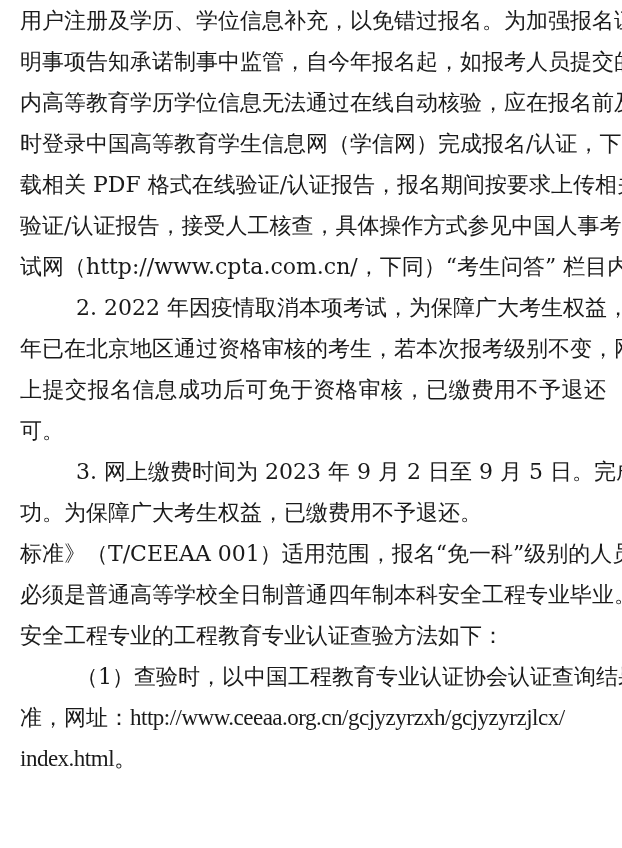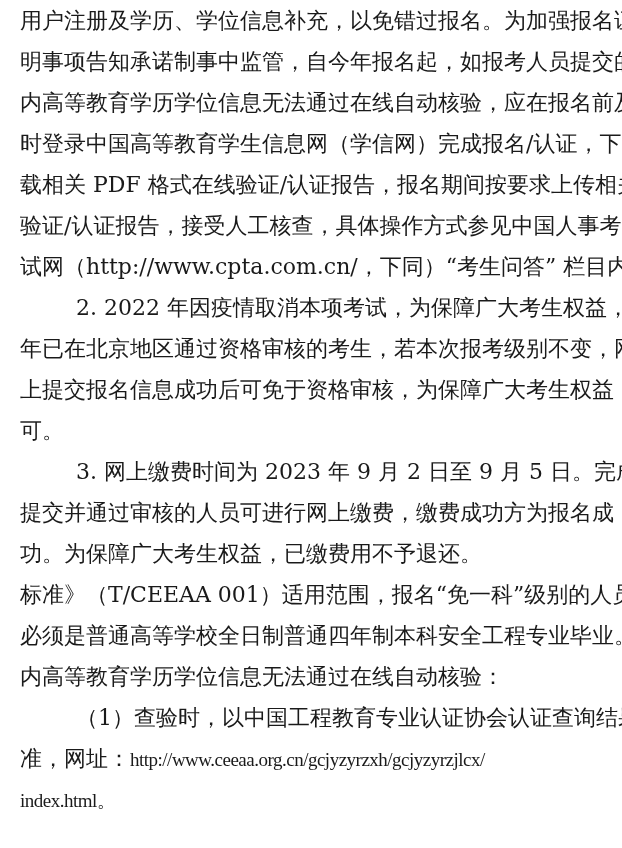--- a/index.html
+++ b/index.html
@@ -9,54 +9,53 @@
     font-family: "DejaVu Serif", "Liberation Serif", serif;
     color: #1a1a1a; font-size: 22px;
   }
   .line {
     height: 41px; line-height: 30px; white-space: nowrap;
     text-align: justify; text-align-last: justify;
     overflow: visible;
   }
   .line.last { text-align-last: left; }
   .line.indent { padding-left: 56px; }
-  .url { font-family: "Liberation Serif", serif; font-size: 19px; letter-spacing: -0.5px; }
+  .url { font-family: "Liberation Serif", serif; font-size: 23px; letter-spacing: -0.5px; }
 </style>
 </head>
 <body>
 
 <div class="page">
 
   <div>
     <div class="line">用户注册及学历、学位信息补充，以免错过报名。为加强报名证</div>
     <div class="line">明事项告知承诺制事中监管，自今年报名起，如报考人员提交的境</div>
     <div class="line">内高等教育学历学位信息无法通过在线自动核验，应在报名前及</div>
     <div class="line">时登录中国高等教育学生信息网（学信网）完成报名/认证，下</div>
     <div class="line">载相关 PDF 格式在线验证/认证报告，报名期间按要求上传相关</div>
     <div class="line">验证/认证报告，接受人工核查，具体操作方式参见中国人事考</div>
     <div class="line">试网（http://www.cpta.com.cn/，下同）“考生问答” 栏目内容。</div>
   </div>
 
   <div>
     <div class="line indent">2. 2022 年因疫情取消本项考试，为保障广大考生权益，2022</div>
     <div class="line">年已在北京地区通过资格审核的考生，若本次报考级别不变，网</div>
-    <div class="line">上提交报名信息成功后可免于资格审核，为保障广大考生权益</div>
+    <div class="line">上提交报名信息成功后可免于资格审核，已缴费用不予退还</div>
     <div class="line last">可。</div>
   </div>
 
   <div>
     <div class="line indent">3. 网上缴费时间为 2023 年 9 月 2 日至 9 月 5 日。完成报名</div>
-    <div class="line">提交并通过审核的人员可进行网上缴费，缴费成功方为报名成</div>
     <div class="line last">功。为保障广大考生权益，已缴费用不予退还。</div>
   </div>
 
   <div>
     <div class="line">标准》（T/CEEAA 001）适用范围，报名“免一科”级别的人员</div>
     <div class="line">必须是普通高等学校全日制普通四年制本科安全工程专业毕业。</div>
-    <div class="line last">内高等教育学历学位信息无法通过在线自动核验：</div>
+    <div class="line last">安全工程专业的工程教育专业认证查验方法如下：</div>
   </div>
 
   <div>
     <div class="line indent">（1）查验时，以中国工程教育专业认证协会认证查询结果为</div>
     <div class="line last">
       <span>准，网址：</span><span class="url">http://www.ceeaa.org.cn/gcjyzyrzxh/gcjyzyrzjlcx/</span>
     </div>
     <div class="line last">
       <span class="url">index.html。</span>
     </div>

